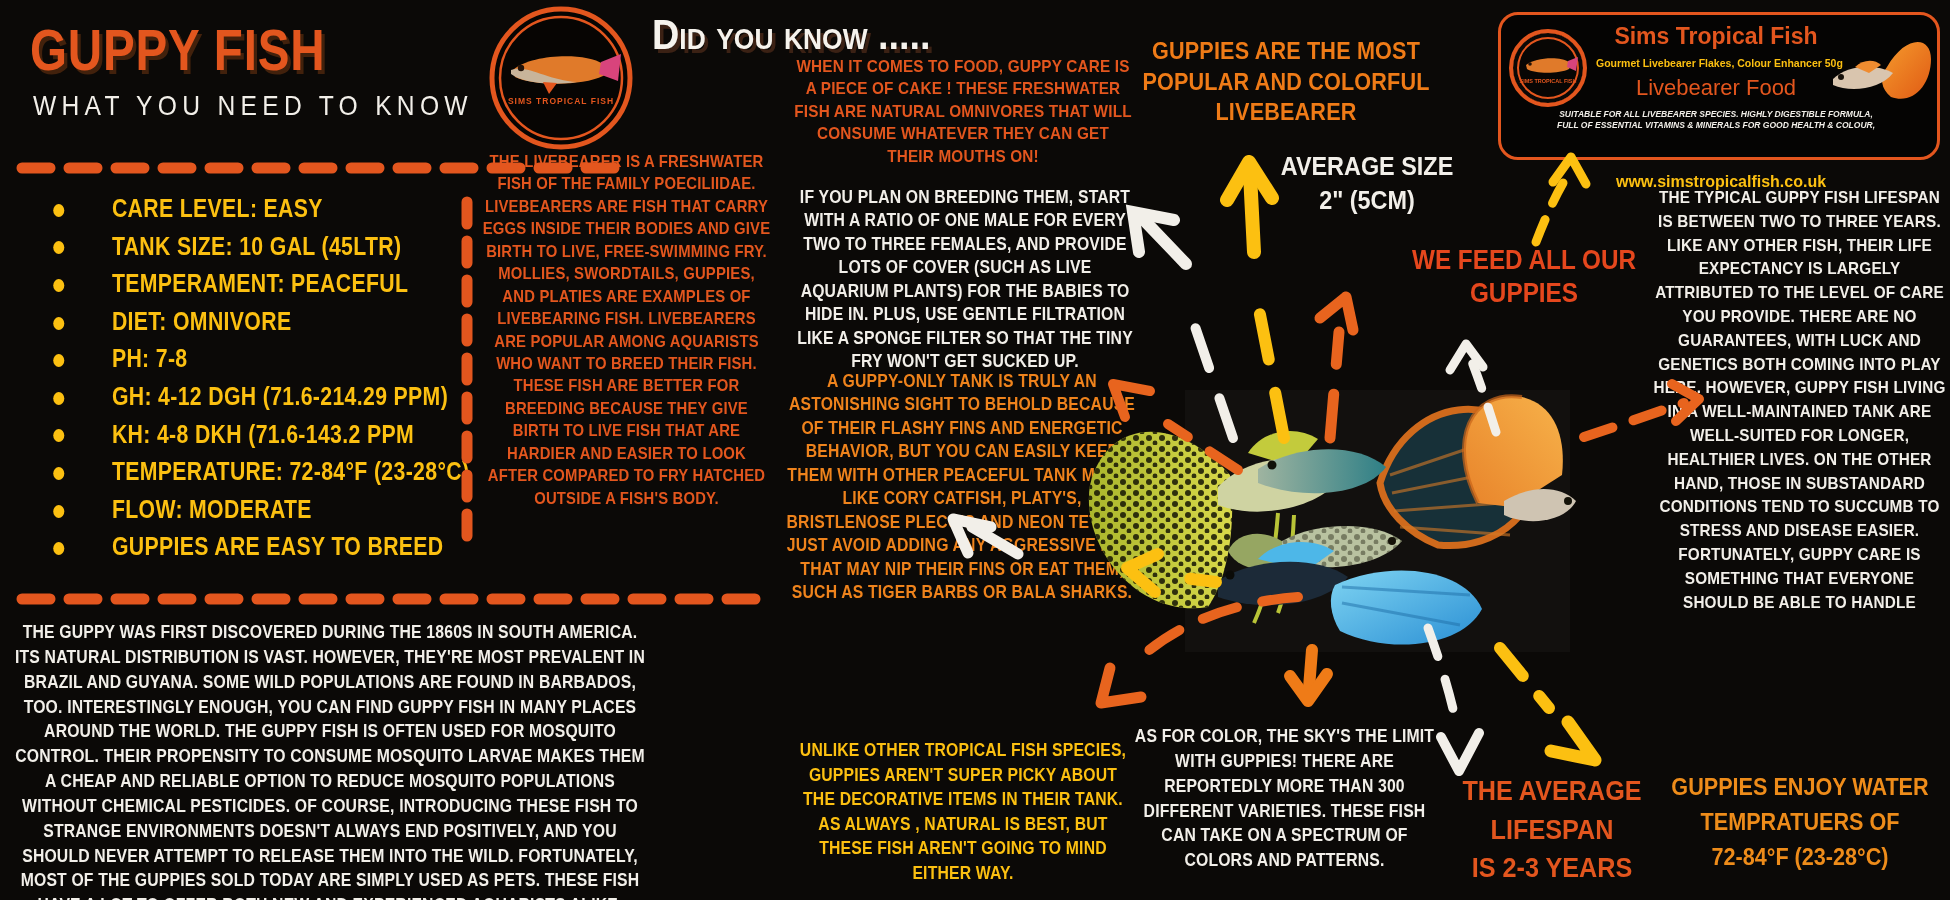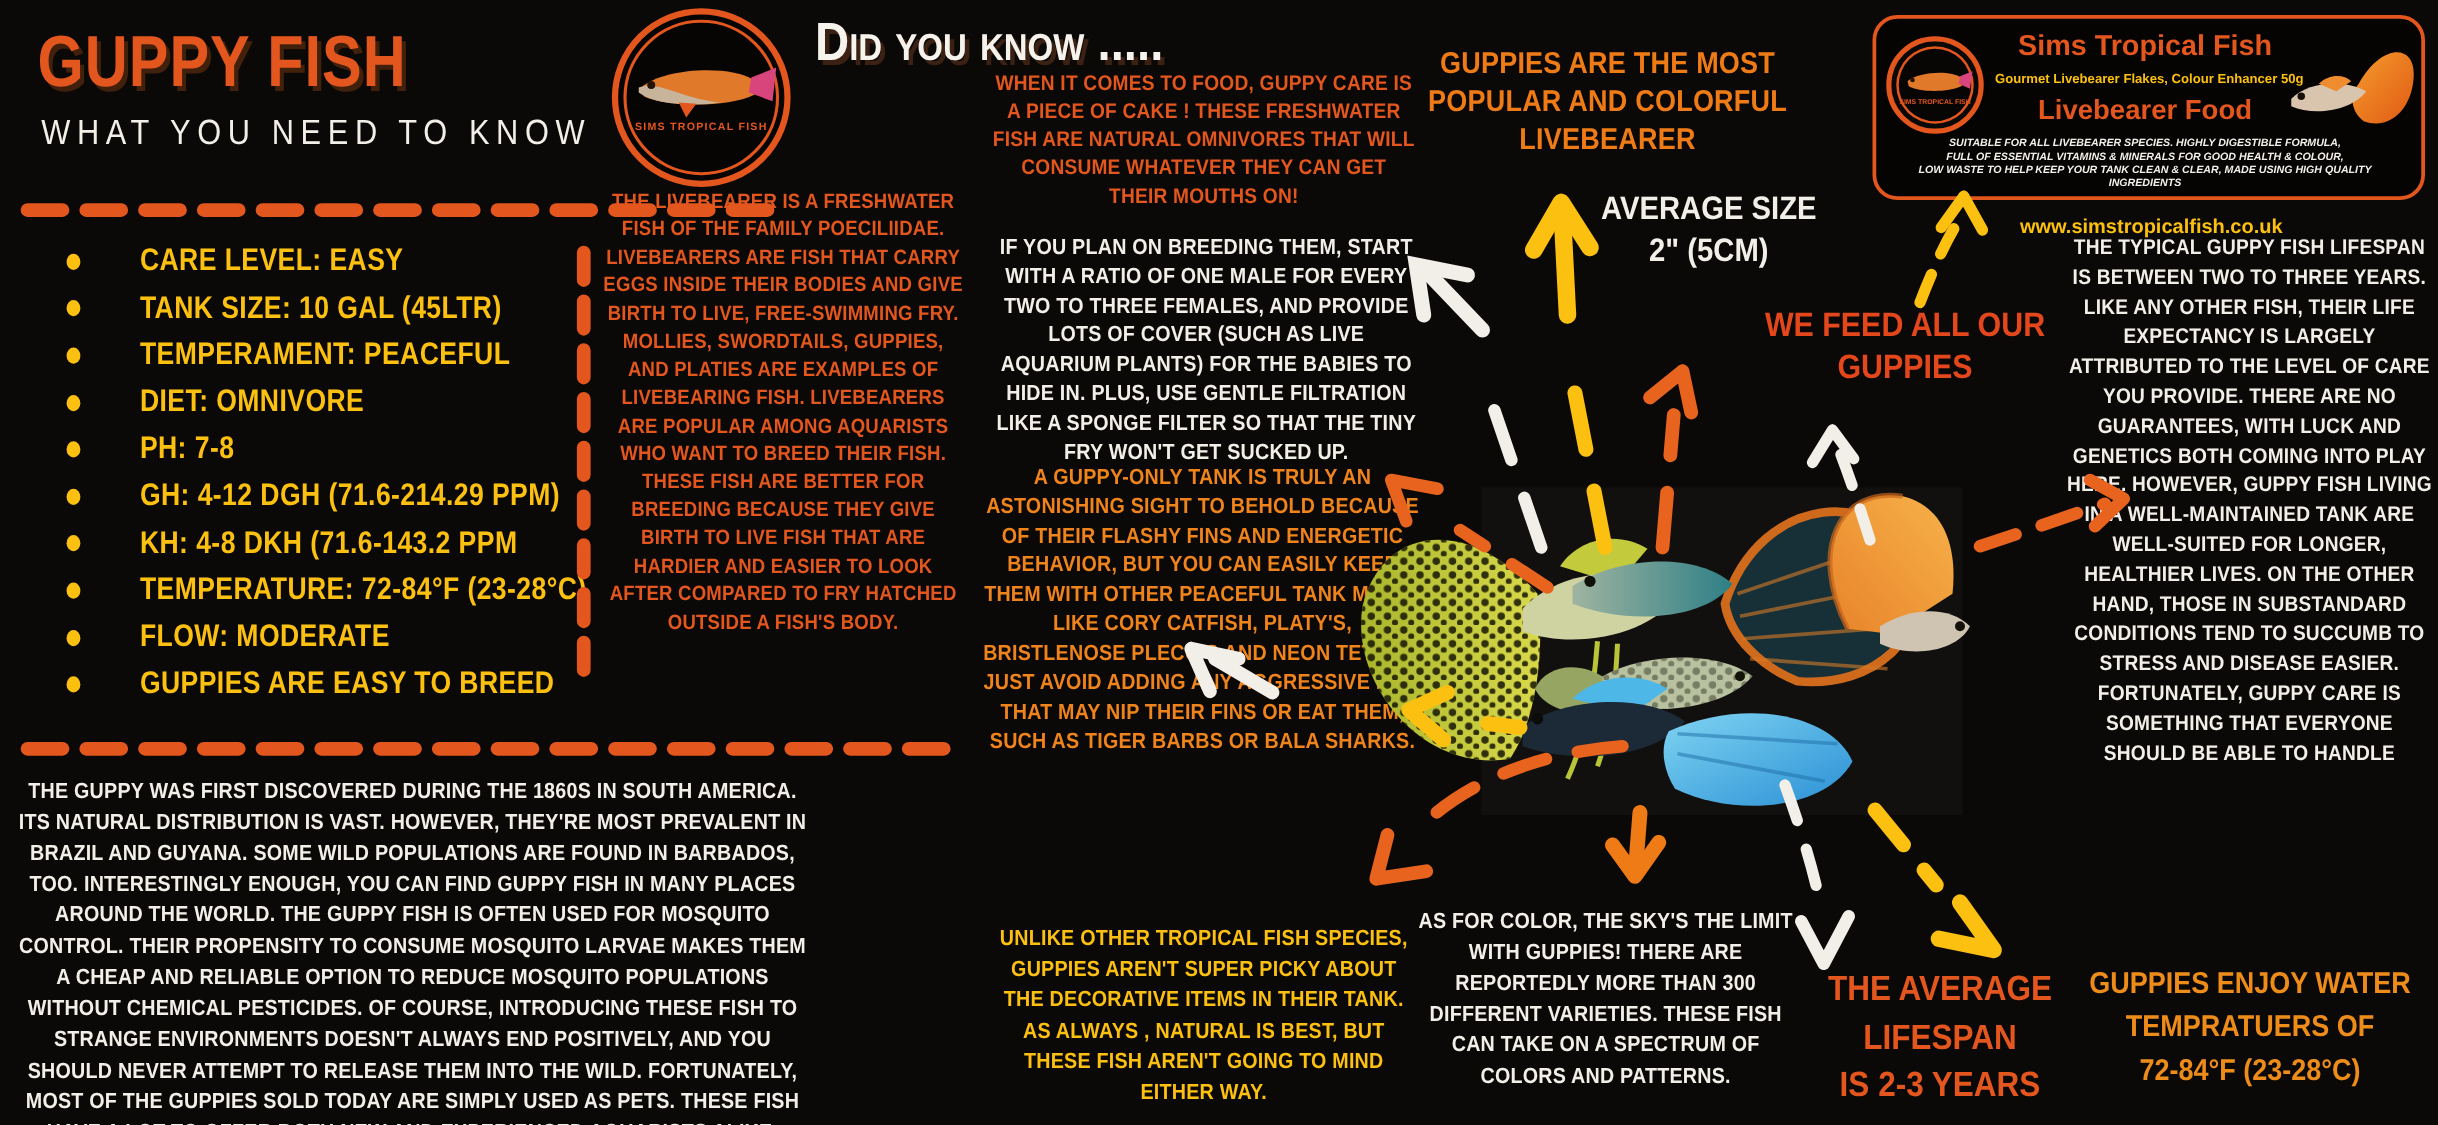--- a/index.html
+++ b/index.html
@@ -23,21 +23,21 @@
   ul.care{list-style:none;margin:0;padding:0;transform:scaleX(.85);transform-origin:0 0;}
   ul.care li{height:37.6px;line-height:37.6px;font-size:25px;font-weight:700;color:#fcc011;
              white-space:nowrap;padding-left:25px;letter-spacing:.4px;}
   ul.care li .dot{display:inline-block;width:13px;height:13px;border-radius:50%;
                   background:#fcc011;margin-right:56px;vertical-align:middle;}
 
   .bigfact{font-weight:800;text-align:center;}
   .label-box{box-sizing:border-box;border:3px solid #e3561e;border-radius:20px;background:#050403;}
   .label-brand{font-size:23px;font-weight:800;color:#e3561e;text-align:center;white-space:nowrap;}
   .label-tag{font-size:10.5px;font-weight:700;color:#fcc011;text-align:center;white-space:nowrap;}
-  .label-prod{font-size:22px;font-weight:700;color:#e3561e;text-align:center;white-space:nowrap;}
+  .label-prod{font-size:22px;font-weight:400;color:#e3561e;text-align:center;white-space:nowrap;}
   .label-desc{font-size:8.5px;font-weight:700;color:#f2efe9;text-align:center;line-height:1.25;font-style:italic;}
   .label-web{font-size:16px;font-weight:700;color:#fcc011;text-align:center;white-space:nowrap;}
 
   .ring{box-sizing:border-box;border:4px solid #e3561e;border-radius:50%;
         box-shadow:inset 0 0 0 4px #0b0907, inset 0 0 0 6px #e3561e;background:#080604;}
 </style>
 </head>
 <body>
 
 <div class="canvas">
@@ -118,21 +118,20 @@
         <circle cx="17" cy="31" r="1.8" fill="#231208"></circle>
         <text x="35" y="50" text-anchor="middle" font-size="5.5" font-weight="bold" fill="#e3561e">SIMS TROPICAL FISH</text>
       </svg>
     </div>
     <div class="abs label-brand" style="left:100px;top:8px;width:230px;">Sims Tropical Fish</div>
     <div class="abs label-tag" style="left:95px;top:42px;width:240px;">Gourmet Livebearer Flakes, Colour Enhancer 50g</div>
     <div class="abs label-prod" style="left:100px;top:60px;width:230px;">Livebearer Food</div>
     <div class="abs label-desc" style="left:10px;top:94px;width:410px;">
       <div>SUITABLE FOR ALL LIVEBEARER SPECIES. HIGHLY DIGESTIBLE FORMULA,</div>
       <div>FULL OF ESSENTIAL VITAMINS &amp; MINERALS FOR GOOD HEALTH &amp; COLOUR,</div>
-      <div>LOW WASTE TO HELP KEEP YOUR TANK CLEAN &amp; CLEAR, MADE USING HIGH QUALITY INGREDIENTS</div>
     </div>
     <div class="abs label-web" style="left:90px;top:126px;width:260px;margin-top:32px;">www.simstropicalfish.co.uk</div>
     <svg class="abs" style="right:4px;top:12px;" width="108" height="88" viewBox="0 0 108 88">
       <defs>
         <linearGradient id="gProdTail" x1="0" y1="0" x2="1" y2="1">
           <stop offset="0" stop-color="#f59b2d"></stop>
             <stop offset="1" stop-color="#e05a14"></stop>
         </linearGradient>
       </defs>
       <path d="M62 40 C80 8 106 8 106 32 C106 58 88 78 66 70 C56 62 54 50 62 40 Z" fill="url(#gProdTail)"></path>

